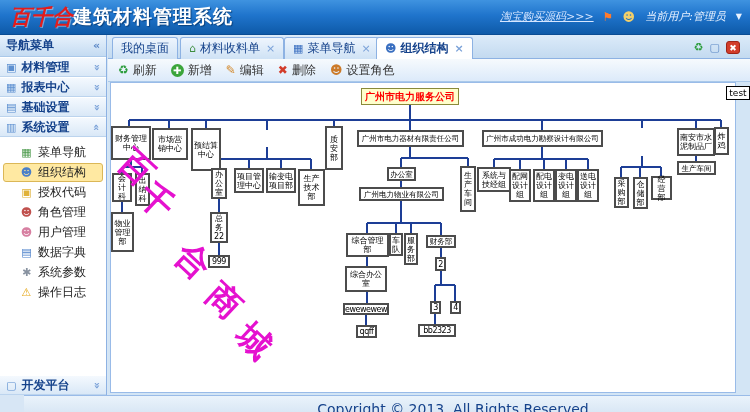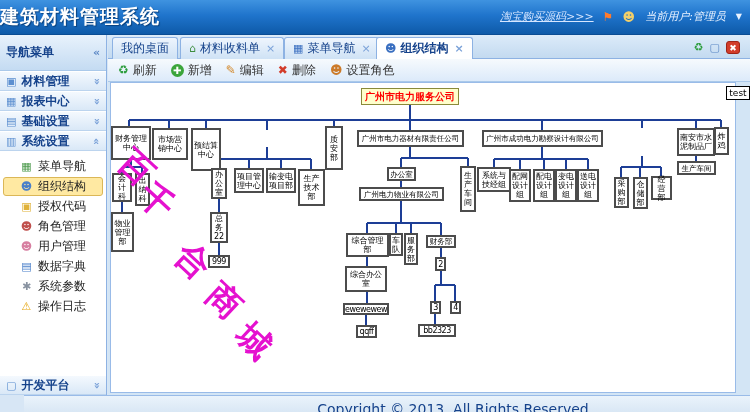--- a/index.html
+++ b/index.html
@@ -17,21 +17,21 @@
   #hdr-right{position:absolute;right:8px;top:9px;display:flex;align-items:center;gap:10px;
     font-size:11px;color:#eaf3ff;font-style:italic;}
   #hdr-right a{color:#d6e6ff;text-decoration:underline;cursor:pointer;}
   .flag-ic{color:#ff7b2d;font-size:12px;}
   .user-ic{color:#f2cf6a;font-size:12px;}
   .caret{font-size:8px;color:#eaf3ff;}
 
   
   #sidebar{position:absolute;left:0;top:35px;width:107px;height:360px;background:#fff;
     border-right:1px solid #8db2e3;}
-  .sb-title{height:36px;background:linear-gradient(180deg,#e8f2fc,#c4dbf2);
+  .sb-title{height:22px;background:linear-gradient(180deg,#e8f2fc,#c4dbf2);
     border-bottom:1px solid #aac9ea;color:#15428b;font-weight:bold;font-size:12px;
     display:flex;align-items:center;justify-content:space-between;padding:0 6px;}
   .sb-title .col{color:#5b87c5;font-size:11px;cursor:pointer;}
   .sb-sec{height:20px;background:linear-gradient(180deg,#f4f9fe,#d9e8f7);
     border-bottom:1px solid #bcd4ee;border-top:1px solid #fff;color:#15428b;font-weight:bold;
     font-size:12px;display:flex;align-items:center;padding:0 6px;gap:5px;cursor:pointer;}
   .sb-sec .chev{margin-left:auto;color:#7aa1d8;font-size:11px;display:inline-block;transform:rotate(-90deg);}
   .sb-sec .chev.up{transform:rotate(90deg);}
   .sec-ic{font-size:11px;color:#5c8fd0;}
   .sb-menu{padding:6px 0;}
@@ -92,20 +92,21 @@
     background:linear-gradient(180deg,#eaf3fb,#cfe0f1);border-top:1px solid #99bbe8;
     color:#15428b;font-size:14px;display:flex;align-items:center;justify-content:center;
     padding-left:108px;margin-left:24px;}
 </style>
 </head>
 <body>
 
 <div id="app">
 
   <div id="hdr">
+    <span class="logo-red">百千合</span>
     <span class="logo-title">建筑材料管理系统</span>
     <div id="hdr-right">
       <a>淘宝购买源码&gt;&gt;&gt;</a>
       <span class="flag-ic">⚑</span>
       <span class="user-ic">☻</span>
       <span>当前用户:管理员</span>
       <span class="caret">▼</span>
     </div>
   </div>
 

